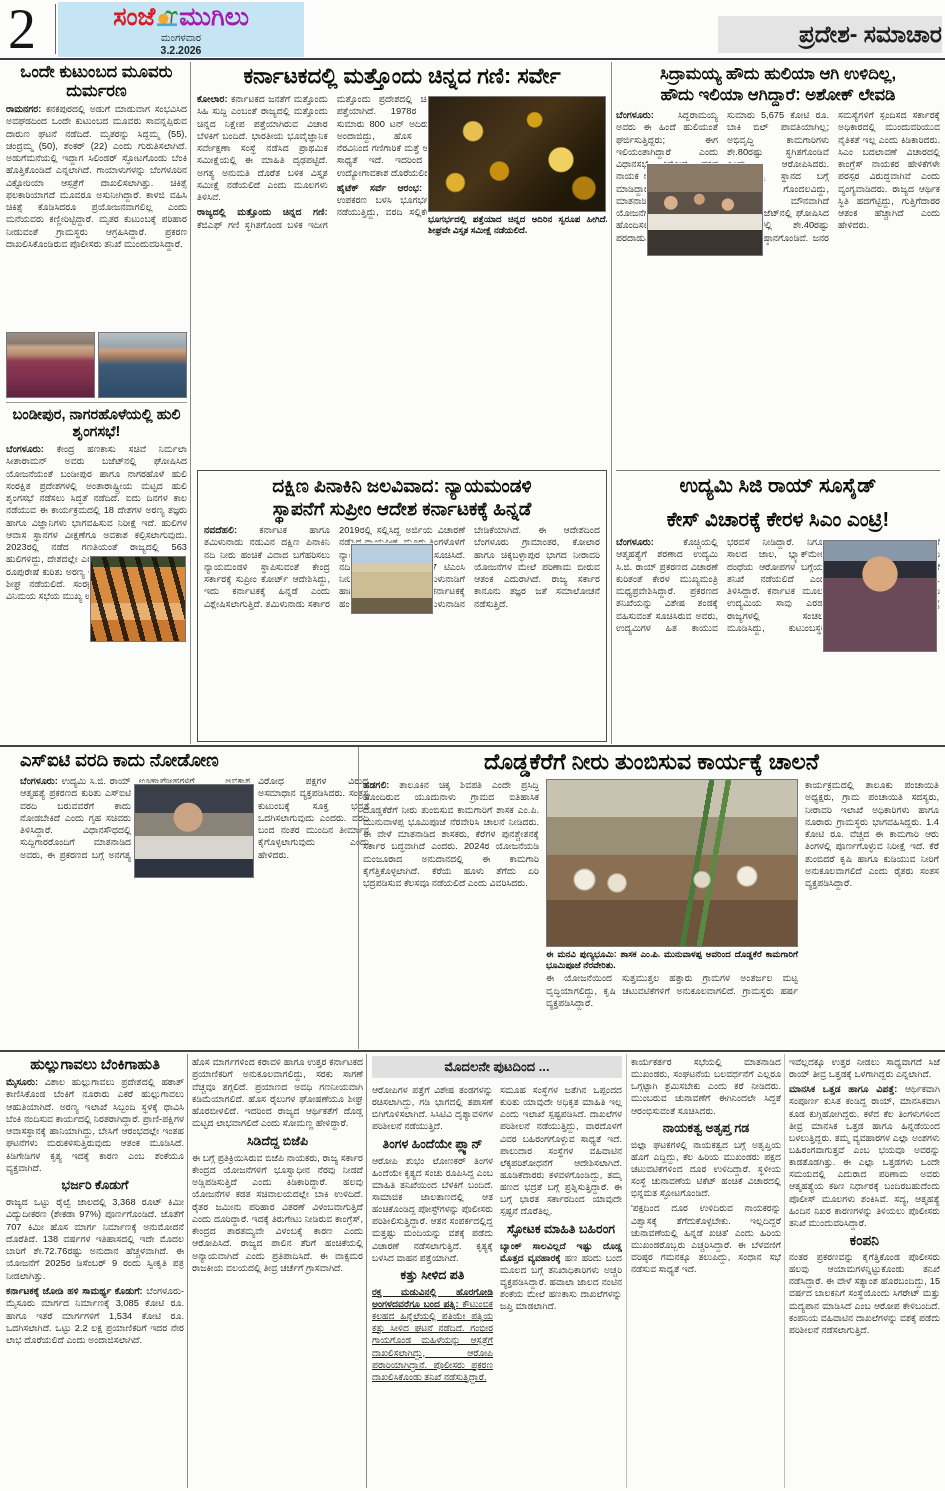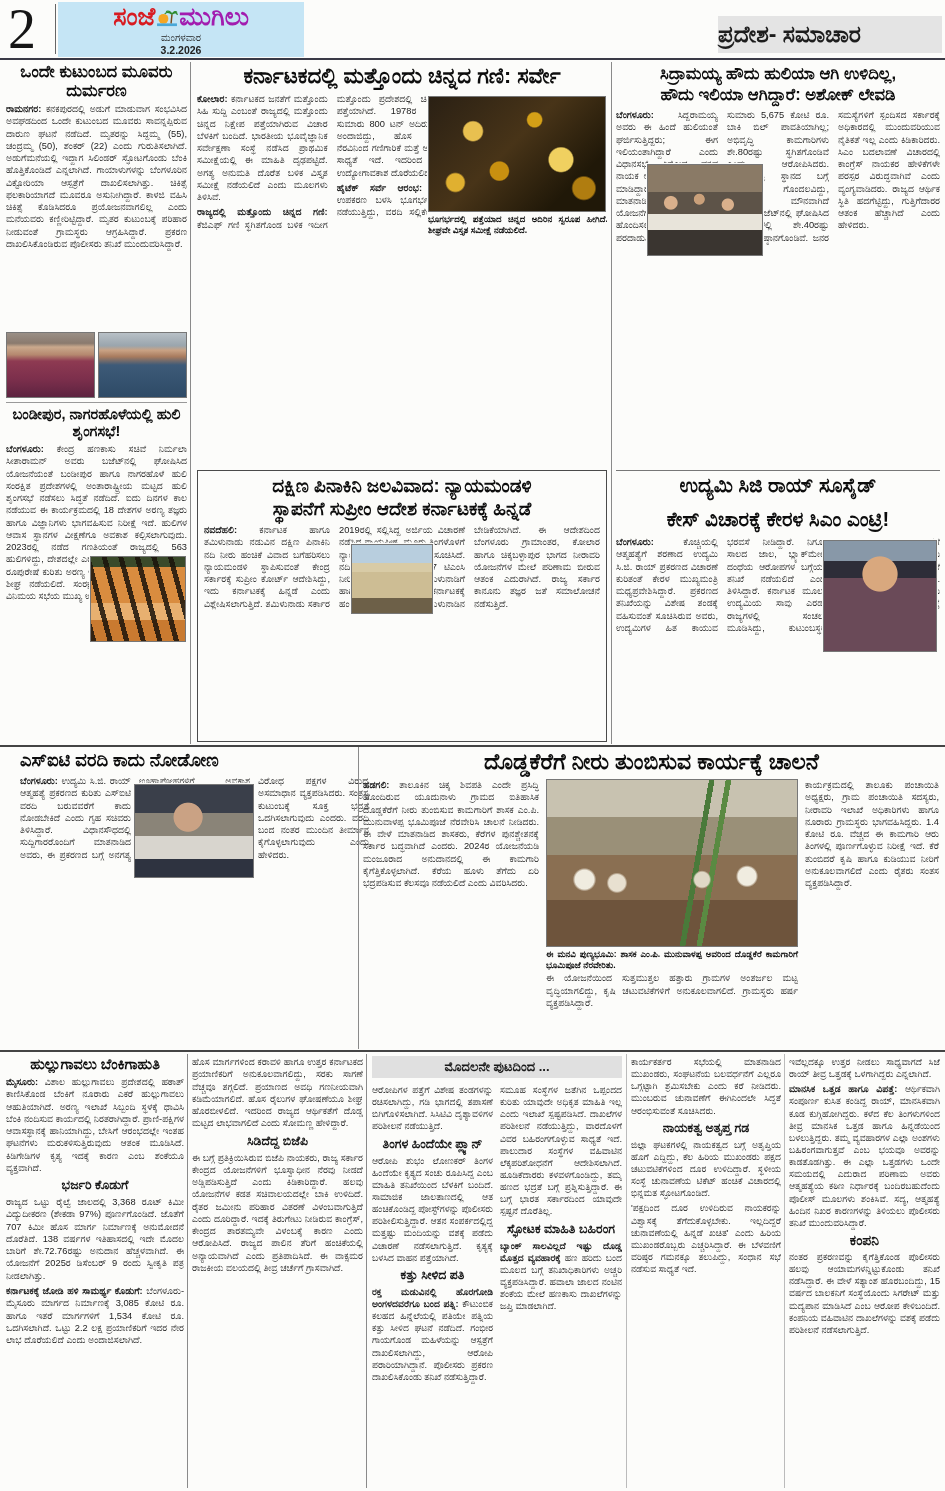--- a/index.html
+++ b/index.html
@@ -12,21 +12,21 @@
   .page-num{position:absolute;left:8px;top:0;font-family:"Liberation Serif",serif;
             font-size:56px;font-weight:400;line-height:58px;}
   .mast{position:absolute;left:58px;top:2px;width:246px;height:55px;background:#c5e5f5;
         text-align:center;padding-top:1px;box-sizing:border-box;}
   .mast-logo{font-size:25px;font-weight:bold;line-height:27px;letter-spacing:0;}
   .mast-red{color:#d81b21;}
   .mast-black{color:#a21caf;}
   .mast-day{font-size:10px;line-height:12px;color:#222;}
   .mast-date{font-size:10.5px;font-weight:bold;line-height:12px;color:#222;}
   .section-head{position:absolute;left:718px;top:16px;width:224px;height:37px;background:#e4e4e4;
-        font-size:23px;font-weight:bold;text-align:left;line-height:37px;color:#1d1d1d;}
+        font-size:23px;font-weight:bold;text-align:right;line-height:37px;color:#1d1d1d;}
   
   .headline{font-weight:bold;text-align:center;color:#0d0d0d;}
   .subhead{font-weight:bold;text-align:center;font-size:12.5px;line-height:15px;margin:4px 0 3px;}
   .bodytext{font-size:9.3px;line-height:1.32;text-align:justify;color:#1c1c1c;}
   .bodytext p{margin:0 0 3px;}
   .dl{font-weight:bold;}
   .lead{font-weight:bold;}
   .cols3{column-count:3;column-gap:9px;}
   .clip{overflow:hidden;}
   
@@ -228,21 +228,21 @@
 
   <div class="abs clip" style="left:372px;top:1084px;width:121px;height:404px;">
     <div class="bodytext" style="font-size:9.2px;">
       <p>ಆರೋಪಿಗಳ ಪತ್ತೆಗೆ ವಿಶೇಷ ತಂಡಗಳನ್ನು ರಚಿಸಲಾಗಿದ್ದು, ಗಡಿ ಭಾಗದಲ್ಲಿ ತಪಾಸಣೆ ಬಿಗಿಗೊಳಿಸಲಾಗಿದೆ. ಸಿಸಿಟಿವಿ ದೃಶ್ಯಾವಳಿಗಳ ಪರಿಶೀಲನೆ ನಡೆಯುತ್ತಿದೆ.</p>
     </div>
     <div class="subhead">ತಿಂಗಳ ಹಿಂದೆಯೇ ಪ್ಲ್ಯಾನ್</div>
     <div class="bodytext" style="font-size:9.2px;">
       <p>ಆರೋಪಿ ಶುಭಂ ಲೋಣಕರ್ ತಿಂಗಳ ಹಿಂದೆಯೇ ಕೃತ್ಯದ ಸಂಚು ರೂಪಿಸಿದ್ದ ಎಂಬ ಮಾಹಿತಿ ತನಿಖೆಯಿಂದ ಬೆಳಕಿಗೆ ಬಂದಿದೆ. ಸಾಮಾಜಿಕ ಜಾಲತಾಣದಲ್ಲಿ ಆತ ಹಂಚಿಕೊಂಡಿದ್ದ ಪೋಸ್ಟ್‌ಗಳನ್ನು ಪೊಲೀಸರು ಪರಿಶೀಲಿಸುತ್ತಿದ್ದಾರೆ. ಆತನ ಸಂಪರ್ಕದಲ್ಲಿದ್ದ ಮತ್ತಷ್ಟು ಮಂದಿಯನ್ನು ವಶಕ್ಕೆ ಪಡೆದು ವಿಚಾರಣೆ ನಡೆಸಲಾಗುತ್ತಿದೆ. ಕೃತ್ಯಕ್ಕೆ ಬಳಸಿದ ವಾಹನ ಪತ್ತೆಯಾಗಿದೆ.</p>
     </div>
     <div class="subhead">ಕತ್ತು ಸೀಳಿದ ಪತಿ</div>
-    <div class="bodytext" style="font-size:9.2px;">
+    <div class="bodytext" style="font-size:9.2px;text-decoration:underline;">
       <p><span class="lead">ರಕ್ತ ಮಡುವಿನಲ್ಲಿ ಹೊರಗೋಡಿ ಅಂಗಳದವರೆಗೂ ಬಂದ ಪತ್ನಿ:</span> <span>ಕೌಟುಂಬಿಕ ಕಲಹದ ಹಿನ್ನೆಲೆಯಲ್ಲಿ ಪತಿಯೇ ಪತ್ನಿಯ ಕತ್ತು ಸೀಳಿದ ಘಟನೆ ನಡೆದಿದೆ. ಗಂಭೀರ ಗಾಯಗೊಂಡ ಮಹಿಳೆಯನ್ನು ಆಸ್ಪತ್ರೆಗೆ ದಾಖಲಿಸಲಾಗಿದ್ದು, ಆರೋಪಿ ಪರಾರಿಯಾಗಿದ್ದಾನೆ. ಪೊಲೀಸರು ಪ್ರಕರಣ ದಾಖಲಿಸಿಕೊಂಡು ತನಿಖೆ ನಡೆಸುತ್ತಿದ್ದಾರೆ.</span></p>
     </div>
   </div>
 
   <div class="abs clip" style="left:500px;top:1084px;width:122px;height:404px;">
     <div class="bodytext" style="font-size:9.2px;">
       <p>ಸಮೂಹ ಸಂಸ್ಥೆಗಳ ಜತೆಗಿನ ಒಪ್ಪಂದದ ಕುರಿತು ಯಾವುದೇ ಅಧಿಕೃತ ಮಾಹಿತಿ ಇಲ್ಲ ಎಂದು ಇಲಾಖೆ ಸ್ಪಷ್ಟಪಡಿಸಿದೆ. ದಾಖಲೆಗಳ ಪರಿಶೀಲನೆ ನಡೆಯುತ್ತಿದ್ದು, ವಾರದೊಳಗೆ ವಿವರ ಬಹಿರಂಗಗೊಳ್ಳುವ ಸಾಧ್ಯತೆ ಇದೆ. ಪಾಲುದಾರ ಸಂಸ್ಥೆಗಳ ವಹಿವಾಟಿನ ಲೆಕ್ಕಪರಿಶೋಧನೆಗೆ ಆದೇಶಿಸಲಾಗಿದೆ. ಹೂಡಿಕೆದಾರರು ಕಳವಳಗೊಂಡಿದ್ದು, ತಮ್ಮ ಹಣದ ಭದ್ರತೆ ಬಗ್ಗೆ ಪ್ರಶ್ನಿಸುತ್ತಿದ್ದಾರೆ. ಈ ಬಗ್ಗೆ ಭಾರತ ಸರ್ಕಾರದಿಂದ ಯಾವುದೇ ಸ್ಪಷ್ಟನೆ ದೊರೆತಿಲ್ಲ.</p>
     </div>
     <div class="subhead">ಸ್ಫೋಟಕ ಮಾಹಿತಿ ಬಹಿರಂಗ</div>
     <div class="bodytext" style="font-size:9.2px;">

